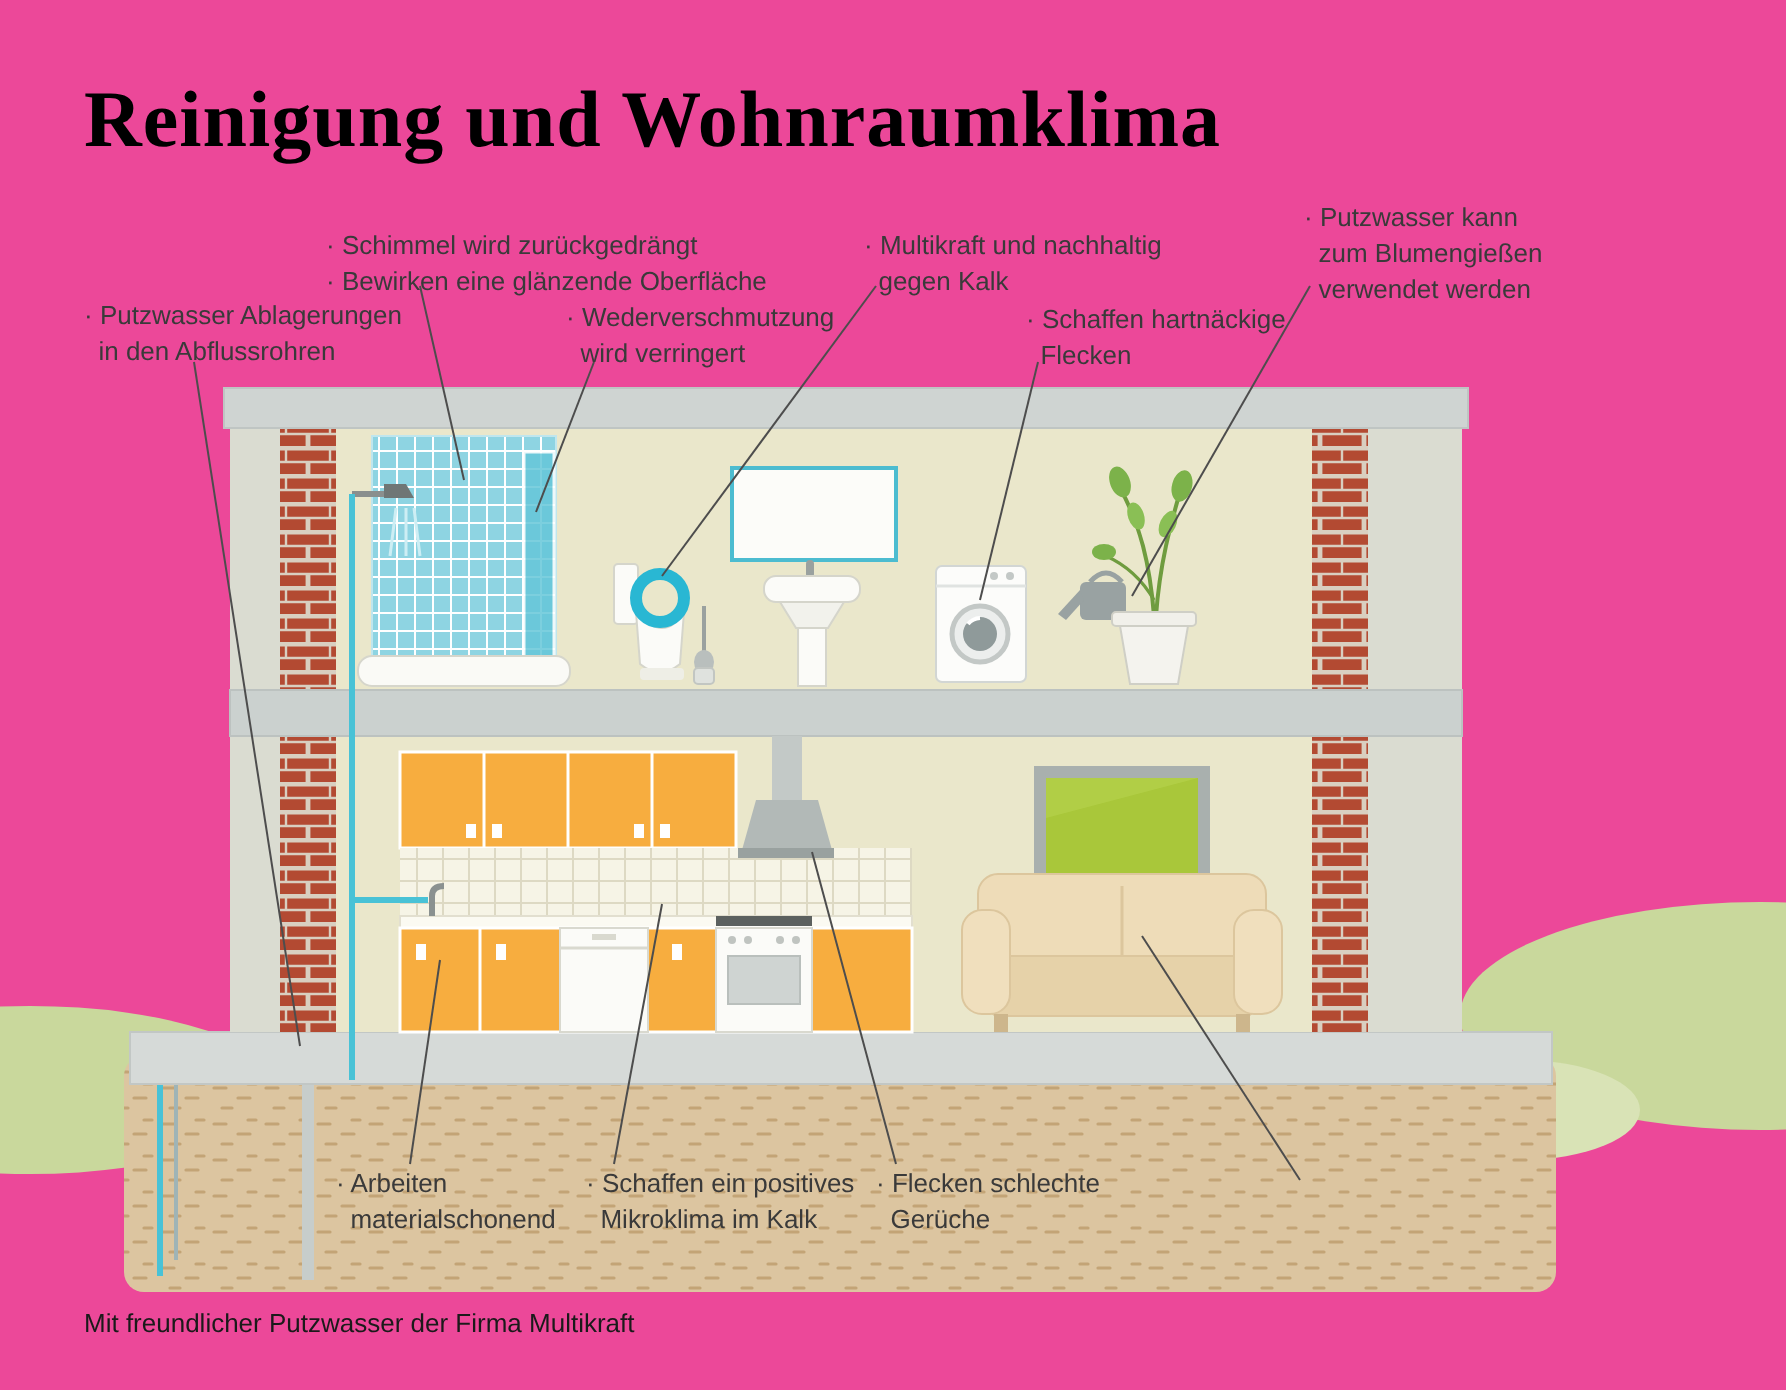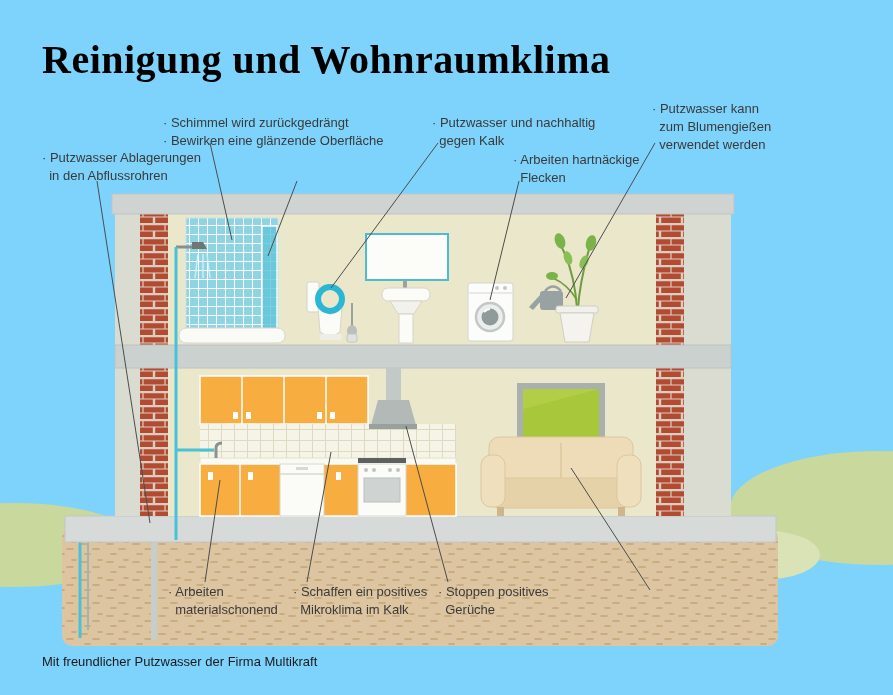--- a/index.html
+++ b/index.html
@@ -1,16 +1,16 @@
 <!DOCTYPE html>
 <html><head>
 <meta charset="utf-8">
 <style>
   html,body{margin:0;padding:0;background:#fff;}
-  .canvas{position:relative;width:893px;height:695px;background:#7dd3fc;overflow:hidden;
+  .canvas{position:relative;width:893px;height:695px;background:#ec4899;overflow:hidden;
           font-family:"Liberation Sans",sans-serif;}
   .canvas svg{position:absolute;left:0;top:0;}
   .title{position:absolute;left:42px;top:36px;font-family:"Liberation Serif",serif;
          font-weight:700;font-size:40px;color:#000;letter-spacing:.5px;}
   .note{position:absolute;font-size:13px;line-height:1.4;color:#3a3a3a;white-space:pre;}
   .credit{position:absolute;left:42px;top:654px;font-size:13px;color:#1a1a1a;}
 </style>
 </head>
 <body>
 
@@ -201,28 +201,30 @@
       <line x1="650" y1="590" x2="571" y2="468"></line>
     </g>
   </svg>
 
   <h1 class="title" style="margin:0;">Reinigung und Wohnraumklima</h1>
 
   <div class="note" style="left:163px;top:114px">· Schimmel wird zurückgedrängt
 · Bewirken eine glänzende Oberfläche</div>
   <div class="note" style="left:42px;top:149px">· Putzwasser Ablagerungen
   in den Abflussrohren</div>
-  <div class="note" style="left:432px;top:114px">· Putzwasser und nachhaltig
+  <div class="note" style="left:283px;top:150px">· Wederverschmutzung
+  wird verringert</div>
+  <div class="note" style="left:432px;top:114px">· Multikraft und nachhaltig
   gegen Kalk</div>
-  <div class="note" style="left:513px;top:151px">· Arbeiten hartnäckige
+  <div class="note" style="left:513px;top:151px">· Schaffen hartnäckige
   Flecken</div>
   <div class="note" style="left:652px;top:100px">· Putzwasser kann
   zum Blumengießen
   verwendet werden</div>
   <div class="note" style="left:168px;top:583px">· Arbeiten
   materialschonend</div>
   <div class="note" style="left:293px;top:583px">· Schaffen ein positives
   Mikroklima im Kalk</div>
-  <div class="note" style="left:438px;top:583px">· Stoppen positives
+  <div class="note" style="left:438px;top:583px">· Flecken schlechte
   Gerüche</div>
 
   <div class="credit">Mit freundlicher Putzwasser der Firma Multikraft</div>
 </div>
 
 </body></html>

